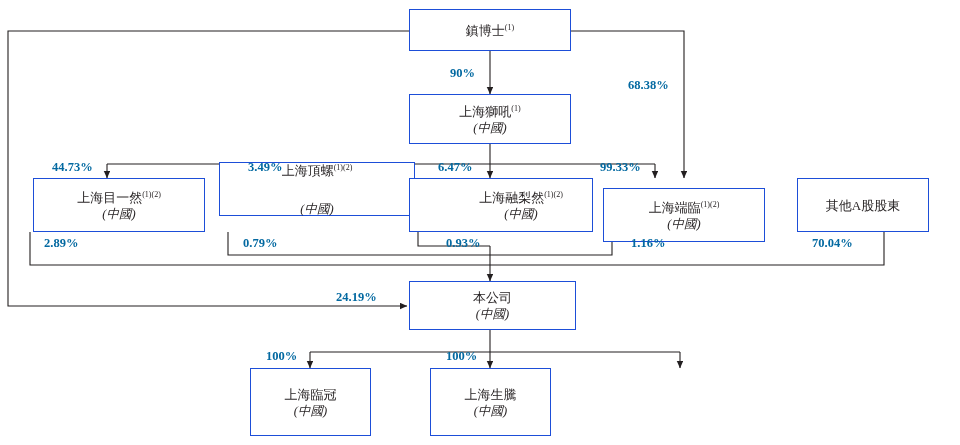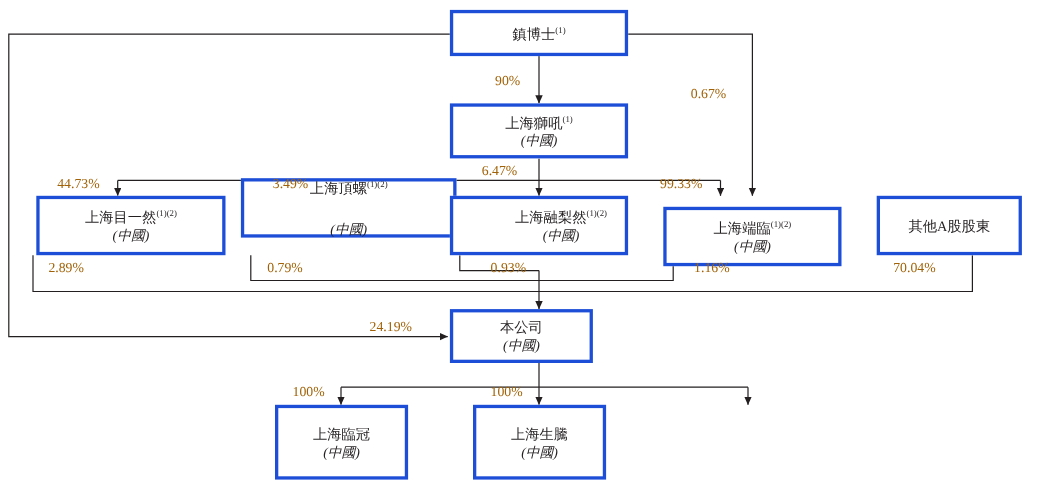--- a/index.html
+++ b/index.html
@@ -18,21 +18,21 @@
   svg#wires {
     position: absolute;
     left: 0;
     top: 0;
     width: 960px;
     height: 445px;
   }
   .node {
     position: absolute;
     box-sizing: border-box;
-    border: 3px solid #1d4ed8;
+    border: 1px solid #1d4ed8;
     background: #ffffff;
     display: flex;
     flex-direction: column;
     align-items: center;
     justify-content: center;
     text-align: center;
     color: #231f20;
     z-index: 3;
   }
   .node .nm {
@@ -46,24 +46,25 @@
     line-height: 0;
   }
   .node .ctry {
     font-size: 12.5px;
     font-style: italic;
     line-height: 16px;
   }
   .pct {
     position: absolute;
     font-size: 12.5px;
-    color: #a16207;
+    color: #0369a1;
     white-space: nowrap;
     z-index: 4;
     background: transparent;
+    font-weight: bold;
   }
 </style>
 </head>
 <body>
 
 <div id="chart-root">
 
   <svg id="wires" viewBox="0 0 960 445">
     <defs>
       <marker id="arw" markerWidth="9" markerHeight="9" refX="7.4" refY="3.4" orient="auto" markerUnits="userSpaceOnUse">
@@ -125,41 +126,41 @@
     <div class="ctry">(中國)</div>
   </div>
 
   <div class="node" style="left:219px; top:162px; width:196px; height:54px;gap:22px;">
     <div class="nm">
       <span>上海頂螺</span><sup>(1)(2)</sup>
     </div>
     <div class="ctry">(中國)</div>
   </div>
 
-  <div class="node" style="left:409px; top:178px; width:162px; height:54px;padding-left:40px;">
+  <div class="node" style="left:409px; top:178px; width:184px; height:54px;padding-left:40px;">
     <div class="nm">
       <span>上海融梨然</span><sup>(1)(2)</sup>
     </div>
     <div class="ctry">(中國)</div>
   </div>
 
   <div class="node" style="left:603px; top:178px; width:162px; height:54px;margin-top:10px;">
     <div class="nm">
       <span>上海端臨</span><sup>(1)(2)</sup>
     </div>
     <div class="ctry">(中國)</div>
   </div>
 
   <div class="node" style="left:797px; top:178px; width:132px; height:54px;">
     <div class="nm">
       <span>其他A股股東</span><sup></sup>
     </div>
   </div>
 
-  <div class="node" style="left:409px; top:281px; width:130px; height:49px;">
+  <div class="node" style="left:409px; top:281px; width:167px; height:49px;">
     <div class="nm">
       <span>本公司</span><sup></sup>
     </div>
     <div class="ctry">(中國)</div>
   </div>
 
   <div class="node" style="left:250px; top:368px; width:121px; height:68px;">
     <div class="nm">
       <span>上海臨冠</span><sup></sup>
     </div>
@@ -169,29 +170,29 @@
   <div class="node" style="left:430px; top:368px; width:121px; height:68px;text-align:right;">
     <div class="nm">
       <span>上海生騰</span><sup></sup>
     </div>
     <div class="ctry">(中國)</div>
   </div>
 
 
   <div class="pct" style="left:450px; top:66px;">90%</div>
 
-  <div class="pct" style="left:628px; top:78px;">0.67%</div>
+  <div class="pct" style="left:628px; top:78px;">68.38%</div>
 
   <div class="pct" style="left:336px; top:290px;">24.19%</div>
 
   <div class="pct" style="left:52px; top:160px;">44.73%</div>
 
   <div class="pct" style="left:248px; top:160px;">3.49%</div>
 
-  <div class="pct" style="left:438px; top:148px;">6.47%</div>
+  <div class="pct" style="left:438px; top:160px;">6.47%</div>
 
   <div class="pct" style="left:600px; top:160px;">99.33%</div>
 
   <div class="pct" style="left:44px; top:236px;">2.89%</div>
 
   <div class="pct" style="left:243px; top:236px;">0.79%</div>
 
   <div class="pct" style="left:446px; top:236px;">0.93%</div>
 
   <div class="pct" style="left:631px; top:236px;">1.16%</div>

